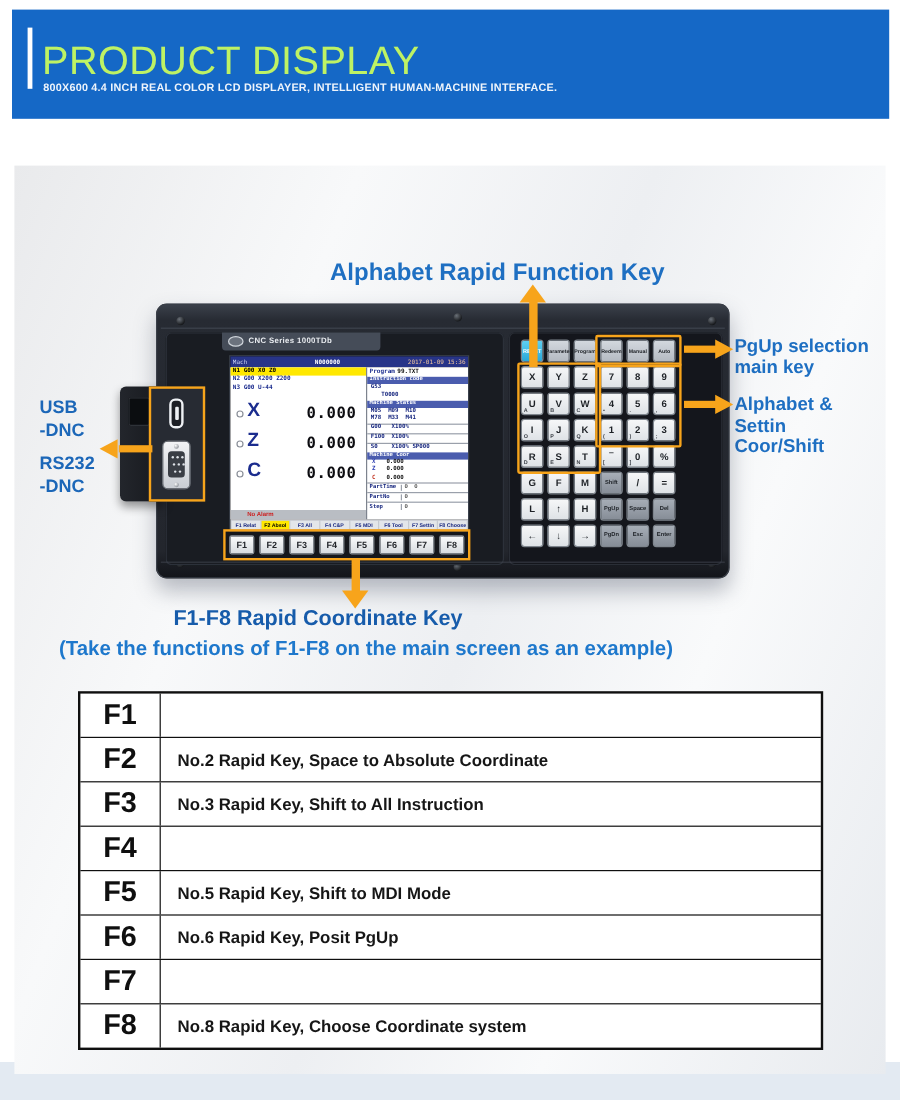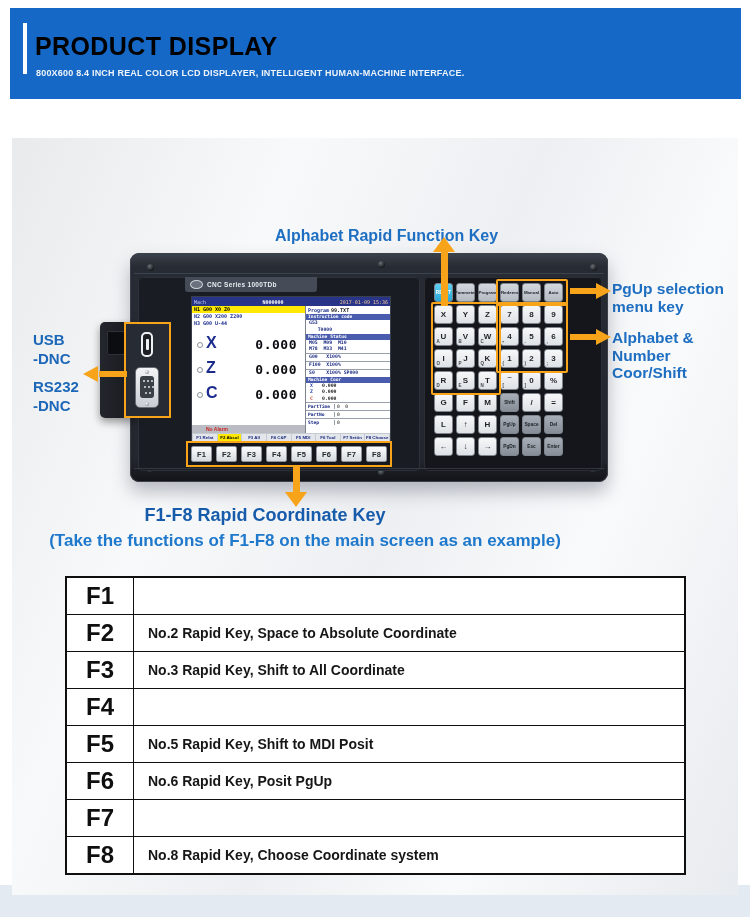--- a/index.html
+++ b/index.html
@@ -2,30 +2,30 @@
 <html><head>
 <meta charset="utf-8">
 <style>
   html,body{margin:0;padding:0;background:#fff;}
   .page{position:relative;width:750px;height:917px;margin:0 auto;overflow:hidden;
         font-family:"Liberation Sans",sans-serif;background:#fff;}
 
   
   .banner{position:absolute;left:10px;top:8px;width:731px;height:91px;background:#1568c6;}
   .banner-accent{position:absolute;left:13px;top:15px;width:4px;height:51px;background:#fff;}
-  .banner-title{position:absolute;left:25px;top:24px;font-size:25px;font-weight:700;color:#000000;letter-spacing:.4px;white-space:nowrap;}
+  .banner-title{position:absolute;left:25px;top:24px;font-size:33px;font-weight:400;color:#bef264;letter-spacing:.4px;white-space:nowrap;}
   .banner-subtitle{position:absolute;left:26px;top:60px;font-size:9px;font-weight:600;color:#eef4fb;letter-spacing:.2px;white-space:nowrap;}
 
   .bottom-strip{position:absolute;left:0;top:885px;width:750px;height:32px;background:#e3eaf2;}
   .content{position:absolute;left:12px;top:138px;width:726px;height:757px;
            background:linear-gradient(112deg,#e9eaec,#f8f9fa 28%,#edeff2 52%,#f9fafb 72%,#e8ebef);}
 
   
   .blue-label{position:absolute;font-weight:800;color:#1e6fc2;white-space:nowrap;}
-  #lbl-alpha-key{left:275px;top:227px;font-size:16px;}
+  #lbl-alpha-key{left:275px;top:216px;font-size:20px;}
   #lbl-quick{left:612px;top:280px;font-size:15.5px;line-height:17.5px;}
   #lbl-alnum{left:612px;top:329px;font-size:15.5px;line-height:17.5px;}
   #lbl-usb{left:33px;top:330px;font-size:15px;line-height:19px;color:#1c67b8;}
   #lbl-rs232{left:33px;top:377px;font-size:15px;line-height:19px;color:#1c67b8;}
   .fcap-title{position:absolute;left:0;top:505px;width:530px;text-align:center;font-size:18px;font-weight:800;color:#175cab;}
   .fcap-sub{position:absolute;left:0;top:531px;width:610px;text-align:center;font-size:17px;font-weight:800;color:#1e78cc;}
 
   
   .stem{position:absolute;background:#f7a41b;z-index:8;}
   .head{position:absolute;width:0;height:0;z-index:8;}
@@ -155,34 +155,34 @@
   .tdesc{flex:1;display:flex;align-items:center;padding-left:14px;font-size:14px;font-weight:700;color:#161616;}
 </style>
 </head>
 <body>
 
 <div class="page">
 
   <div class="banner">
     <div class="banner-accent"></div>
     <div class="banner-title">PRODUCT DISPLAY</div>
-    <div class="banner-subtitle">800X600 8.4 INCH REAL COLOR LCD DISPLAYER, INTELLIGENT HUMAN-MACHINE INTERFACE.</div>
+    <div class="banner-subtitle">800X600 4.4 INCH REAL COLOR LCD DISPLAYER, INTELLIGENT HUMAN-MACHINE INTERFACE.</div>
   </div>
 
   <div class="bottom-strip"></div>
   <div class="content"></div>
 
   <div class="blue-label" id="lbl-alpha-key">Alphabet Rapid Function Key</div>
   <div class="blue-label" id="lbl-quick">
     <div>PgUp selection</div>
-    <div>menu key</div>
+    <div>main key</div>
   </div>
   <div class="blue-label" id="lbl-alnum">
     <div>Alphabet &amp;</div>
-    <div>Number</div>
+    <div>Settin</div>
     <div>Coor/Shift</div>
   </div>
   <div class="blue-label" id="lbl-usb">
     <div>USB</div>
     <div>-DNC</div>
   </div>
   <div class="blue-label" id="lbl-rs232">
     <div>RS232</div>
     <div>-DNC</div>
   </div>
@@ -492,28 +492,28 @@
   <div class="ftable" id="ftable">
       <div class="trow">
         <div class="tkey">F1</div>
       </div>
       <div class="trow">
         <div class="tkey">F2</div>
         <div class="tdesc">No.2 Rapid Key, Space to Absolute Coordinate</div>
       </div>
       <div class="trow">
         <div class="tkey">F3</div>
-        <div class="tdesc">No.3 Rapid Key, Shift to All Coordinate</div>
+        <div class="tdesc">No.3 Rapid Key, Shift to All Instruction</div>
       </div>
       <div class="trow">
         <div class="tkey">F4</div>
       </div>
       <div class="trow">
         <div class="tkey">F5</div>
-        <div class="tdesc">No.5 Rapid Key, Shift to MDI Posit</div>
+        <div class="tdesc">No.5 Rapid Key, Shift to MDI Mode</div>
       </div>
       <div class="trow">
         <div class="tkey">F6</div>
         <div class="tdesc">No.6 Rapid Key, Posit PgUp</div>
       </div>
       <div class="trow">
         <div class="tkey">F7</div>
       </div>
       <div class="trow">
         <div class="tkey">F8</div>

